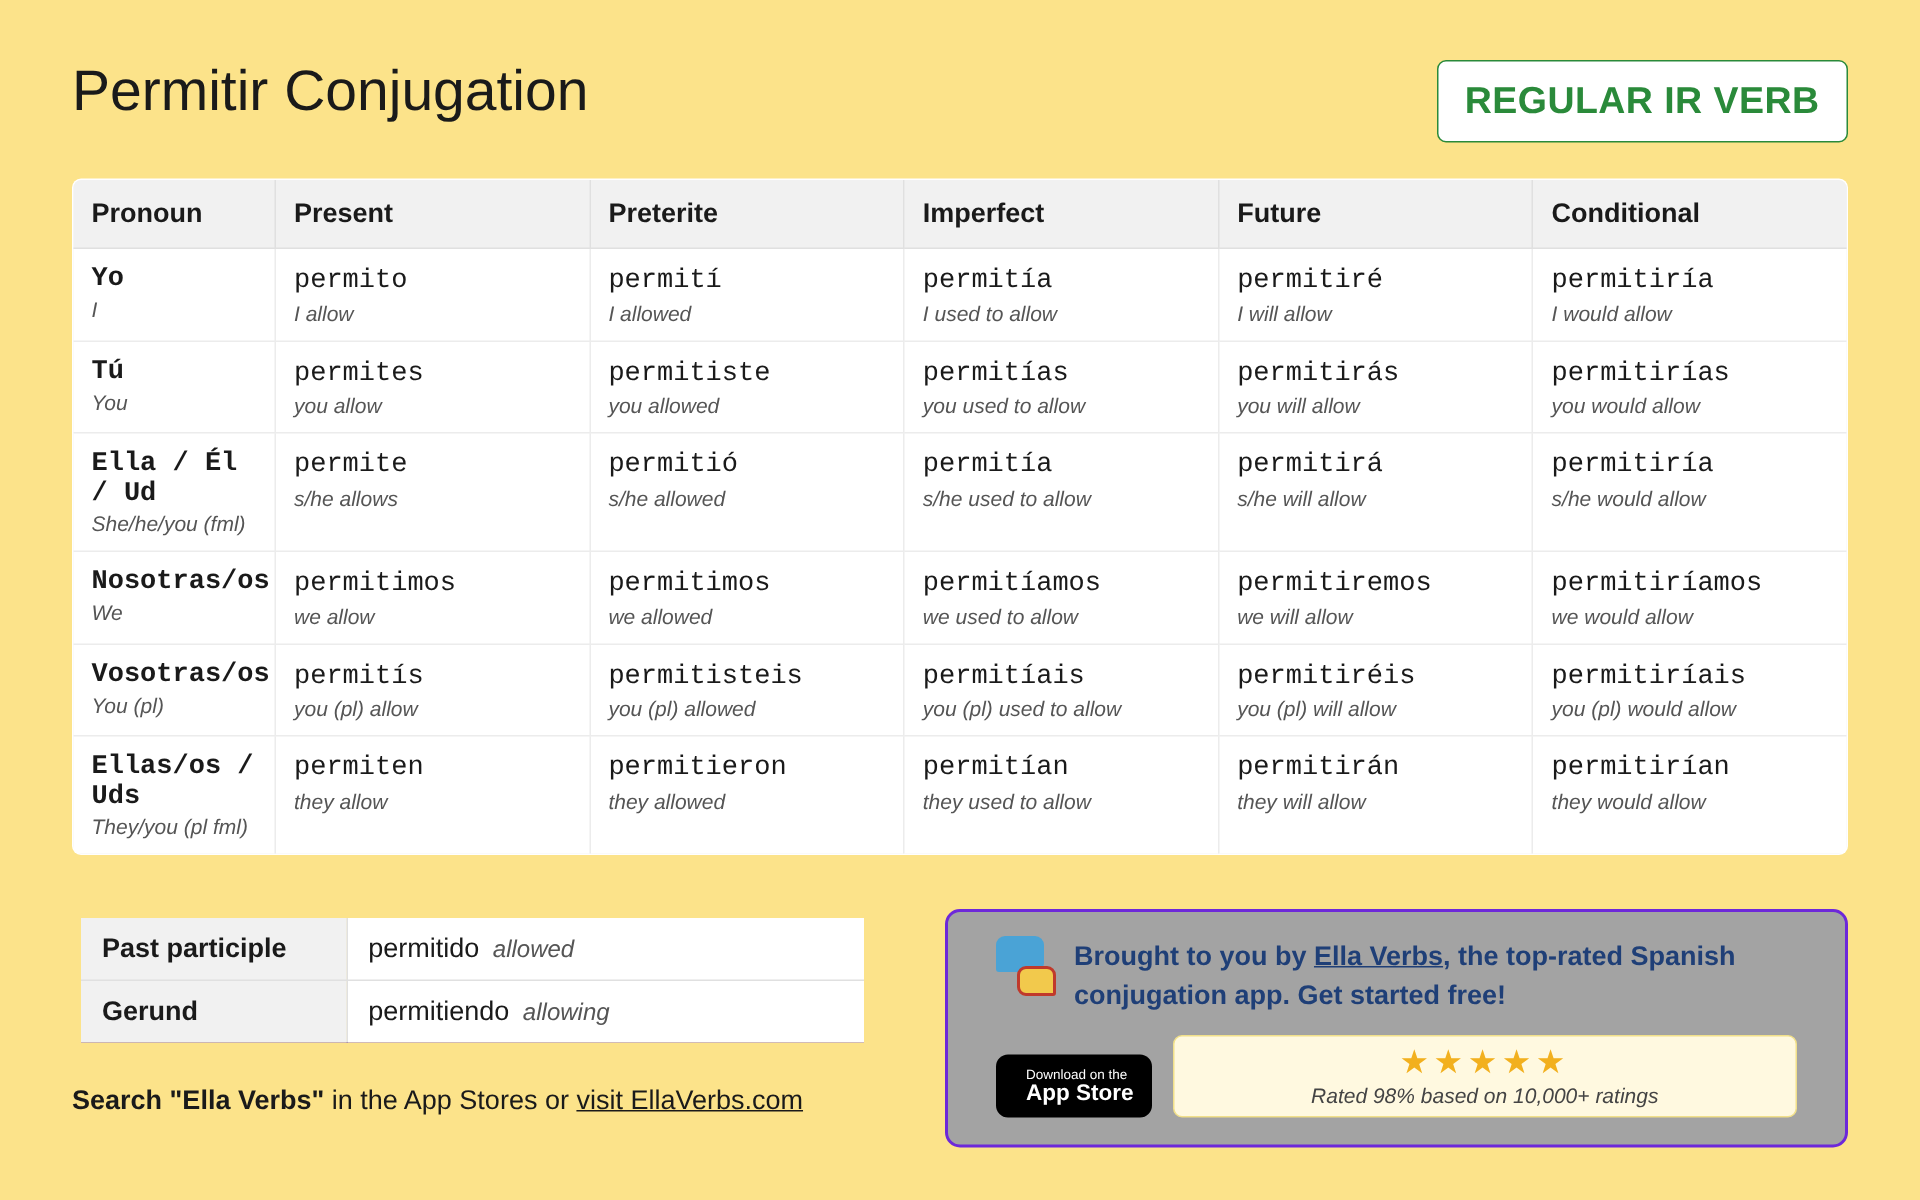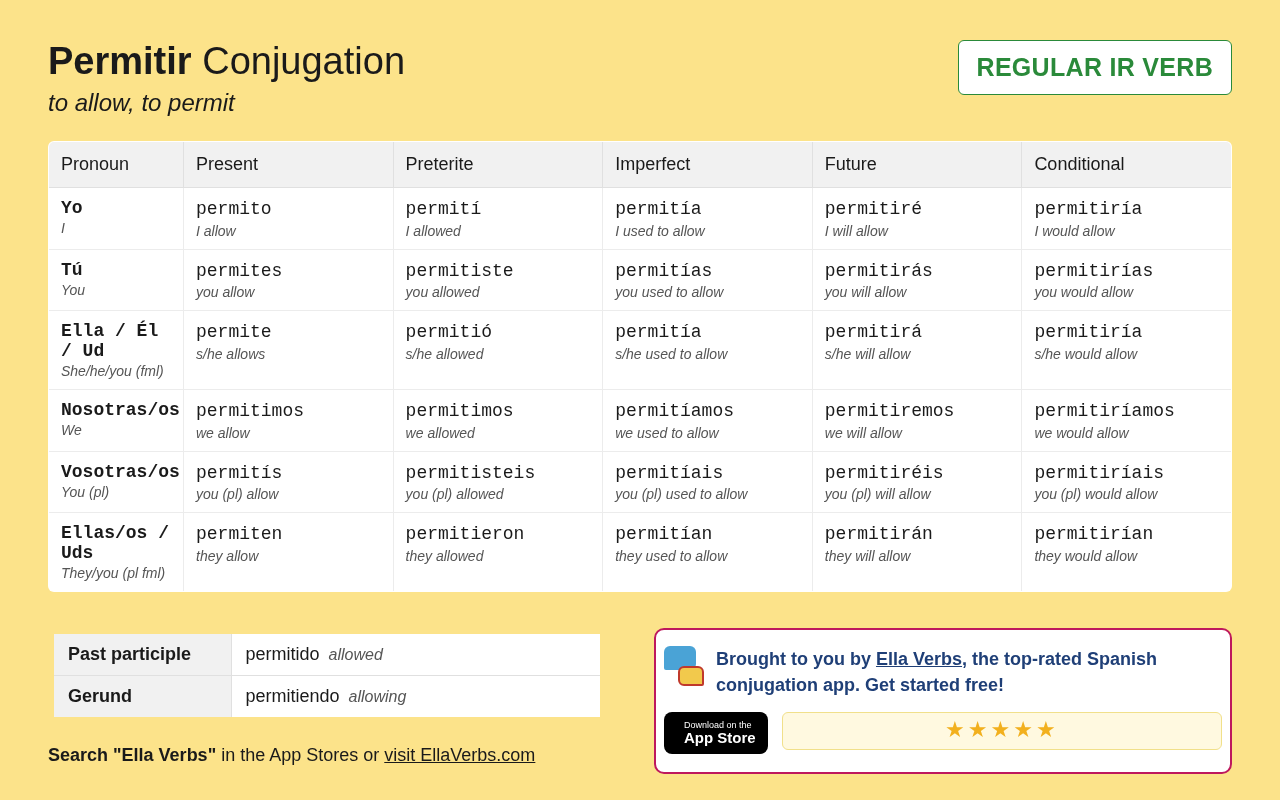--- a/index.html
+++ b/index.html
@@ -6,21 +6,21 @@
   body {
     background: #fce38a;
     font-family: "Avenir Next", Avenir, "Segoe UI", -apple-system, BlinkMacSystemFont, sans-serif;
     width: 1280px;
     height: 800px;
     padding: 40px 48px;
     color: #1a1a1a;
   }
   .top-row { display: flex; justify-content: space-between; align-items: flex-start; }
   .title { font-size: 38px; font-weight: 400; }
-  .title .verb { font-weight: 700; }
+  .title .verb { font-weight: 400; }
   .subtitle { font-style: italic; font-size: 24px; margin-top: 6px; }
   .badge {
     background: #fff;
     border: 1px solid #2a8a3a;
     color: #2a8a3a;
     font-weight: 700;
     font-size: 25px;
     padding: 12px 18px;
     border-radius: 6px;
     letter-spacing: 0.3px;
@@ -34,21 +34,21 @@
     border-radius: 6px;
     overflow: hidden;
     border: 1px solid #d6d6d6;
     table-layout: fixed;
   }
   .main-table th {
     background: #f1f1f1;
     text-align: left;
     padding: 12px 12px;
     font-size: 18px;
-    font-weight: 400;
+    font-weight: 700;
     border: 1px solid #e0e0e0;
   }
   .main-table td {
     border: 1px solid #ececec;
     padding: 10px 12px;
     vertical-align: top;
   }
   .sp { font-size: 18px; font-weight: 500; line-height: 1.25; font-family: Liberation Mono, monospace;}
   .pron-sp { font-size: 18px; font-weight: 600; font-family: Liberation Mono, monospace; }
   .en { font-size: 14px; font-style: italic; color: #555; margin-top:2px; }
@@ -65,32 +65,32 @@
   .aux-table td { border: 1px solid #e0e0e0; padding: 10px 14px; }
   .aux-table .label { background: #f1f1f1; font-weight: 700; font-size: 18px; width: 180px; }
   .aux-table .val { background: #fff; font-size: 18px; }
   .aux-table .val .en { display:inline; font-size:16px; margin-left:4px;}
   .search-line { margin-top: 22px; font-size: 18px; }
   .search-line .bold { font-weight: 700; }
   .search-line a { color: #1a1a1a; text-decoration: underline; }
 
   .promo-box {
     flex: 1;
-    background: #ffffff;
-    border: 2px solid #be185d;
+    background: #a3a3a3;
+    border: 2px solid #6d28d9;
     border-radius: 10px;
-    padding: 16px 8px 18px;
+    padding: 16px 32px 18px;
   }
   .promo-top { display: flex; gap: 12px; }
   .promo-icon { width: 40px; height: 40px; flex: 0 0 40px; position:relative; }
   .promo-icon .bubble1 { position:absolute; width:32px; height:24px; background:#4aa3d6; border-radius:6px 6px 6px 2px; top:0; left:0;}
   .promo-icon .bubble2 { position:absolute; width:26px; height:20px; background:#f2c94c; border:2px solid #c0392b; border-radius:6px 6px 2px 6px; bottom:0; right:0;}
   .promo-text { font-size: 18px; font-weight: 700; color: #1f3f77; line-height: 1.45;}
   .promo-text a { color: #1f3f77; text-decoration: underline; }
-  .promo-bottom { display: flex; gap: 14px; margin-top: 14px; align-items: flex-start; }
+  .promo-bottom { display: flex; gap: 14px; margin-top: 14px; align-items: flex-end; }
   .store-btn { background:#000; color:#fff; border-radius:8px; height:42px; display:flex; align-items:center; padding:0 12px; gap:8px; cursor:pointer; }
   .store-btn .icon { font-size:20px; }
   .store-btn .lines { display:flex; flex-direction:column; line-height:1; }
   .store-btn .small { font-size: 9px; }
   .store-btn .big { font-size: 15px; font-weight:600; }
   .gplay-tri {
     width:0; height:0;
     border-top: 9px solid transparent;
     border-bottom: 9px solid transparent;
     border-left: 15px solid;
@@ -110,21 +110,20 @@
 </style>
 </head>
 <body>
 
 <div class="top-row">
   <div>
     <h1 class="title">
       <span class="verb">Permitir</span>
       <span>Conjugation</span>
     </h1>
-    <div class="subtitle">to allow, to permit</div>
   </div>
   <div class="badge">REGULAR IR VERB</div>
 </div>
 
 <table class="main-table">
   <thead>
       <tr id="head-row">
         <th>Pronoun</th>
         <th>Present</th>
         <th>Preterite</th>
@@ -331,16 +330,17 @@
     <div class="promo-bottom">
       <div class="store-btn">
         <span class="icon"></span>
         <span class="lines">
           <span class="small">Download on the</span>
           <span class="big">App Store</span>
         </span>
       </div>
       <div class="rating-box">
         <div class="stars">★★★★★</div>
+        <div class="rating-text">Rated 98% based on 10,000+ ratings</div>
       </div>
     </div>
   </div>
 </div>
 
 </body></html>

